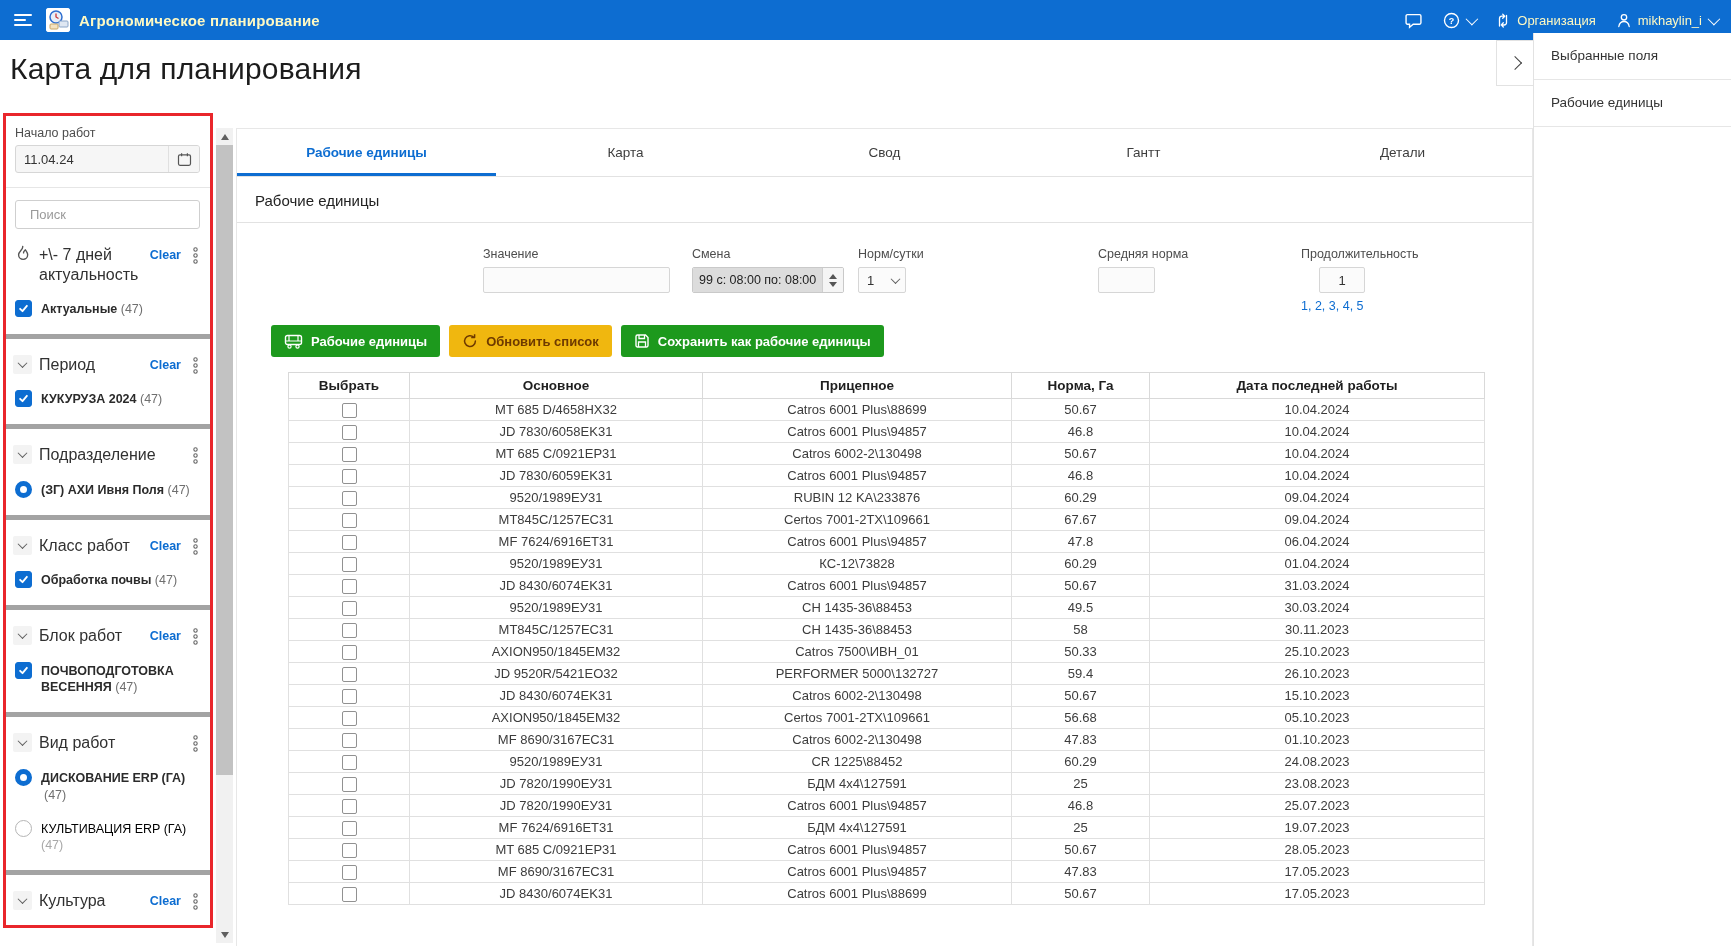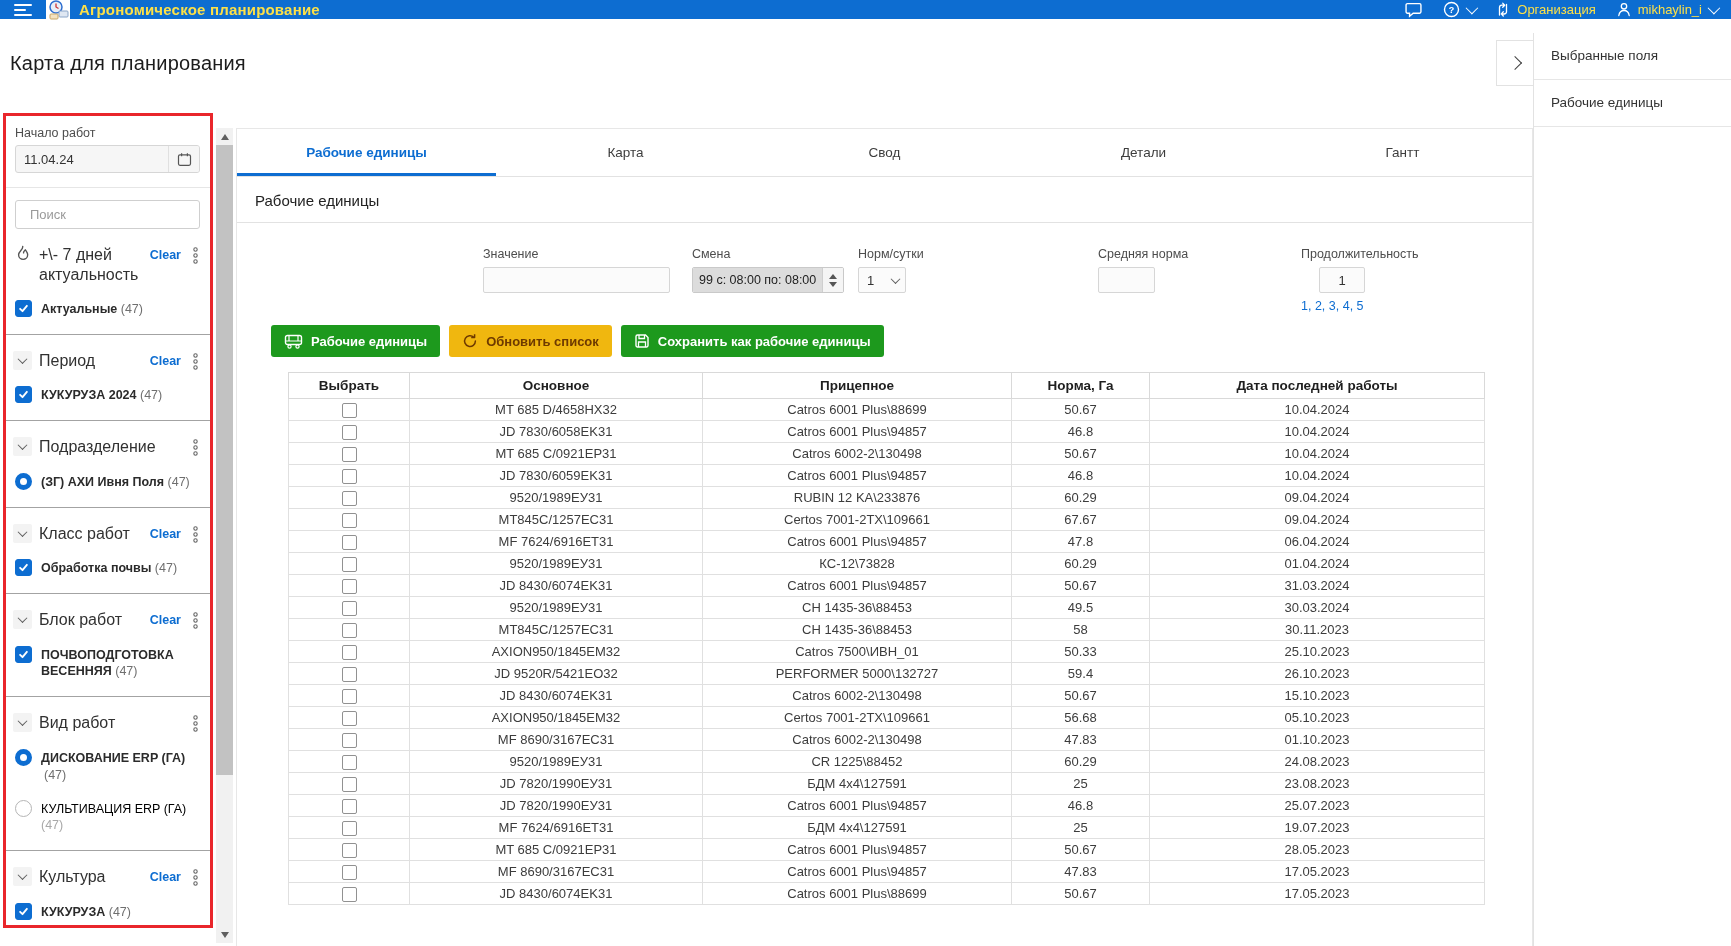--- a/index.html
+++ b/index.html
@@ -1,44 +1,44 @@
 <!DOCTYPE html>
 <html><head>
 <meta charset="utf-8">
 <style>
   html,body{margin:0;padding:0;background:#fff;}
   body{font-family:"Liberation Sans","DejaVu Sans",sans-serif;color:#2b2b2b;}
   .stage{position:relative;width:1731px;height:946px;overflow:hidden;background:#fff;}
 
   
-  .topbar{position:absolute;left:0;top:0;right:0;height:19px;background:#0d6dd1;display:flex;align-items:center;padding:0 14px;box-sizing:border-box;color:#fde047;}
+  .topbar{position:absolute;left:0;top:0;right:0;height:40px;background:#0d6dd1;display:flex;align-items:center;padding:0 14px;box-sizing:border-box;color:#fef9c3;}
   .hamburger{width:18px;display:flex;flex-direction:column;gap:3px;cursor:pointer;margin-right:14px;}
   .hamburger i{display:block;height:2px;background:#fff;border-radius:1px;}
   .hamburger i:nth-child(2){width:12px;}
   .logo{width:24px;height:24px;border-radius:3px;background:#fff;margin-right:9px;overflow:hidden;flex:none;}
   .app-title{font-size:15px;font-weight:bold;letter-spacing:.2px;}
   .top-right{margin-left:auto;display:flex;align-items:center;gap:20px;font-size:13px;}
   .tr-item{display:flex;align-items:center;gap:6px;cursor:pointer;}
   .chev-w{width:8px;height:8px;border-right:1.6px solid #fff;border-bottom:1.6px solid #fff;transform:rotate(45deg) translateY(-2px);display:inline-block;}
 
   
-  .page-title{position:absolute;left:10px;top:52px;font-size:20px;color:#1c1c1c;letter-spacing:.2px;}
+  .page-title{position:absolute;left:10px;top:52px;font-size:30px;color:#1c1c1c;letter-spacing:.2px;}
 
   
   .sidebar{position:absolute;left:3px;top:113px;width:210px;height:815px;box-sizing:border-box;border:3px solid #e9262b;background:#fff;padding:8px 10px 0 9px;overflow:hidden;}
   .side-label{font-size:12.5px;color:#4d4d4d;margin:2px 0 5px;}
   .date-row{display:flex;height:26px;border:1px solid #d6d6d6;border-radius:3px;overflow:hidden;background:#f6f6f6;}
   .date-val{flex:1;font-size:13px;color:#333;display:flex;align-items:center;padding-left:8px;}
   .date-btn{width:30px;border-left:1px solid #e0e0e0;display:flex;align-items:center;justify-content:center;background:#f6f6f6;cursor:pointer;}
   .sep{border:none;border-top:1px solid #e6e6e6;margin:14px -10px 12px -9px;}
   .searchbox{display:flex;align-items:center;height:27px;border:1px solid #cfcfcf;border-radius:3px;padding:0 6px;gap:6px;background:#fff;}
   .searchbox input{border:none;outline:none;flex:1;font-size:13px;font-family:inherit;color:#333;background:transparent;}
   .searchbox input::placeholder{color:#9a9a9a;}
 
-  .group{border-bottom:1px solid #a3a3a3;margin:0 -10px 0 -9px;padding:16px 8px 16px 7px;}
+  .group{border-bottom:5px solid #a3a3a3;margin:0 -10px 0 -9px;padding:16px 8px 16px 7px;}
   .group:first-of-type{border-top:none;}
   .group:last-of-type{border-bottom:none;}
   .ghead{display:flex;align-items:flex-start;gap:7px;}
   .gicon{flex:none;width:19px;height:19px;display:flex;align-items:center;justify-content:center;}
   .chevbox{background:#f3f3f3;border-radius:2px;cursor:pointer;}
   .chev{width:6px;height:6px;border-right:1.4px solid #5f5f5f;border-bottom:1.4px solid #5f5f5f;transform:rotate(45deg) translate(-1px,-1px);}
   .gtitle{flex:1;font-size:16px;color:#313131;line-height:1.22;}
   .clear{color:#0d6dd1;font-size:12.5px;font-weight:bold;cursor:pointer;margin-top:3px;text-decoration:none;}
   .kebab{flex:none;width:14px;display:flex;justify-content:center;cursor:pointer;padding-top:2px;}
   .opt{display:flex;align-items:flex-start;gap:9px;margin:16px 0 0 2px;cursor:pointer;}
@@ -346,22 +346,22 @@
     <div class="sarrow" style="bottom:0">
         <i class="tri-dn"></i>
       </div>
   </div>
 
   <main class="panel">
     <nav class="tabbar" id="tabs">
         <div class="tab active">Рабочие единицы</div>
         <div class="tab">Карта</div>
         <div class="tab">Свод</div>
+        <div class="tab">Гантт</div>
         <div class="tab">Детали</div>
-        <div class="tab">Гантт</div>
       </nav>
     <div class="section-title">Рабочие единицы</div>
 
     <div class="filters">
       <div class="fg" style="left:246px">
         <div class="flabel">Значение</div>
         <input class="inputbox" style="width: 187px;" value="">
       </div>
       <div class="fg" style="left:455px">
         <div class="flabel">Смена</div>

